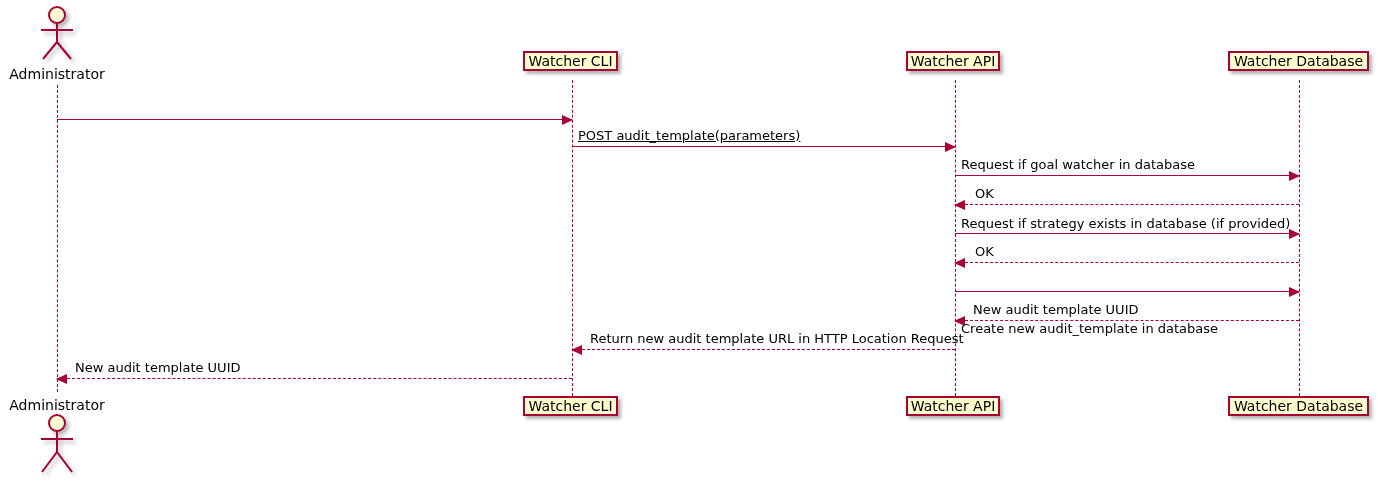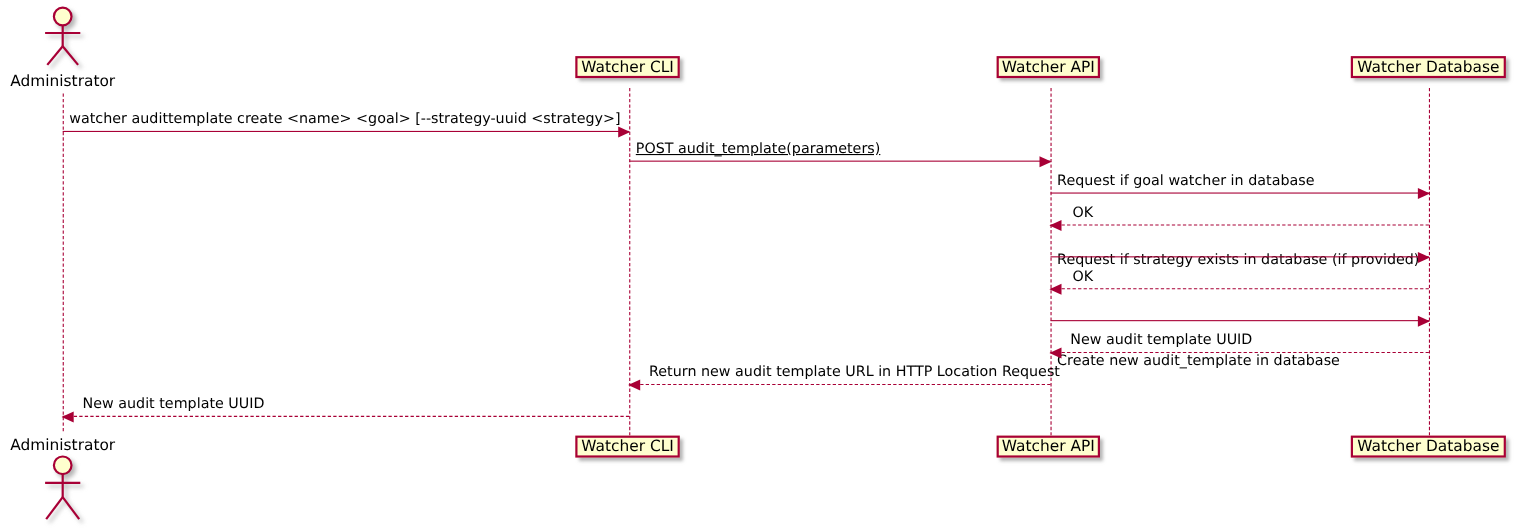--- a/index.html
+++ b/index.html
@@ -73,33 +73,32 @@
       <line x1="22" y1="38" x2="8" y2="55" stroke="#A80036" stroke-width="2"></line>
       <line x1="22" y1="38" x2="36" y2="55" stroke="#A80036" stroke-width="2"></line>
     </svg>
   </div>
   <div class="actor-label" style="left:0px;top:66px;">Administrator</div>
 
   <div class="participant" style="left:523px;top:51px;width:95px;">Watcher CLI</div>
   <div class="participant" style="left:906px;top:51px;width:94px;">Watcher API</div>
   <div class="participant" style="left:1228px;top:51px;width:141px;">Watcher Database</div>
 
-  <div class="mlabel" style="left:63px;top:101px;">watcher audittemplate create &lt;name&gt; &lt;goal&gt; [--strategy-uuid &lt;strategy&gt;]</div>
   <div class="mline to-right" style="left:57px;top:119px;width:515px;"></div>
 
   <div class="mlabel" style="left:578px;top:128px;text-decoration:underline;">POST audit_template(parameters)</div>
   <div class="mline to-right" style="left:572px;top:146px;width:383px;"></div>
 
   <div class="mlabel" style="left:961px;top:157px;">Request if goal watcher in database</div>
   <div class="mline to-right" style="left:955px;top:175px;width:344px;"></div>
 
   <div class="mlabel" style="left:975px;top:186px;">OK</div>
   <div class="mline dashed to-left" style="left:955px;top:204px;width:344px;"></div>
 
-  <div class="mlabel" style="left:961px;top:229px;text-align:right;">Request if strategy exists in database (if provided)</div>
+  <div class="mlabel" style="left:961px;top:216px;text-align:right;">Request if strategy exists in database (if provided)</div>
   <div class="mline to-right" style="left:955px;top:233px;width:344px;"></div>
 
   <div class="mlabel" style="left:975px;top:244px;">OK</div>
   <div class="mline dashed to-left" style="left:955px;top:262px;width:344px;"></div>
 
   <div class="mlabel" style="left:961px;top:273px;margin-top:48px;">Create new audit_template in database</div>
   <div class="mline to-right" style="left:955px;top:291px;width:344px;"></div>
 
   <div class="mlabel" style="left:973px;top:302px;">New audit template UUID</div>
   <div class="mline dashed to-left" style="left:955px;top:320px;width:344px;"></div>

